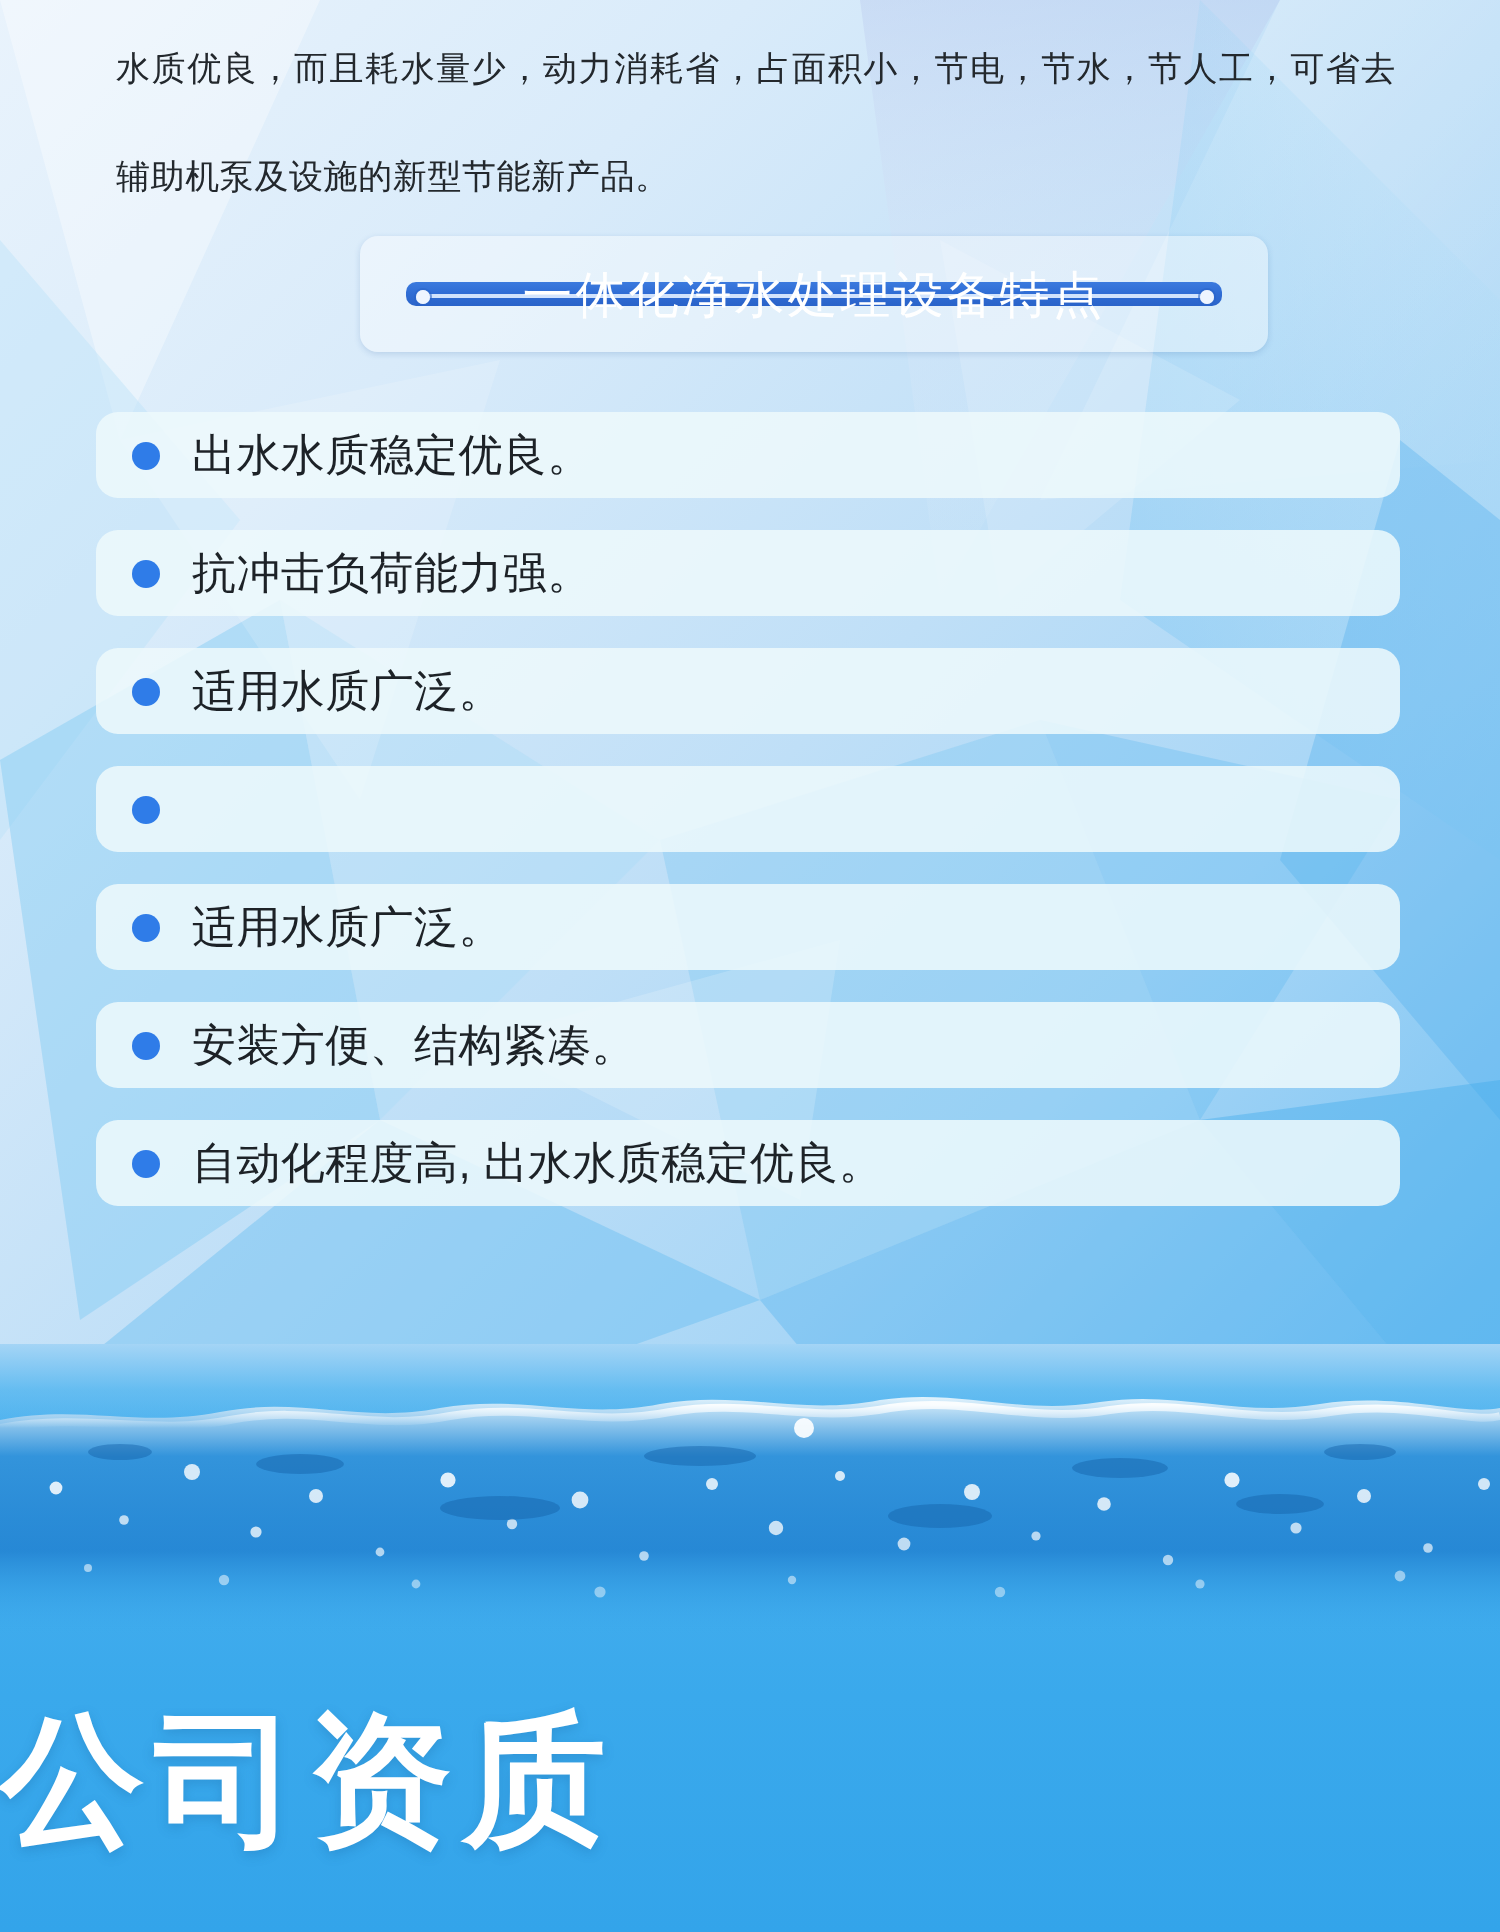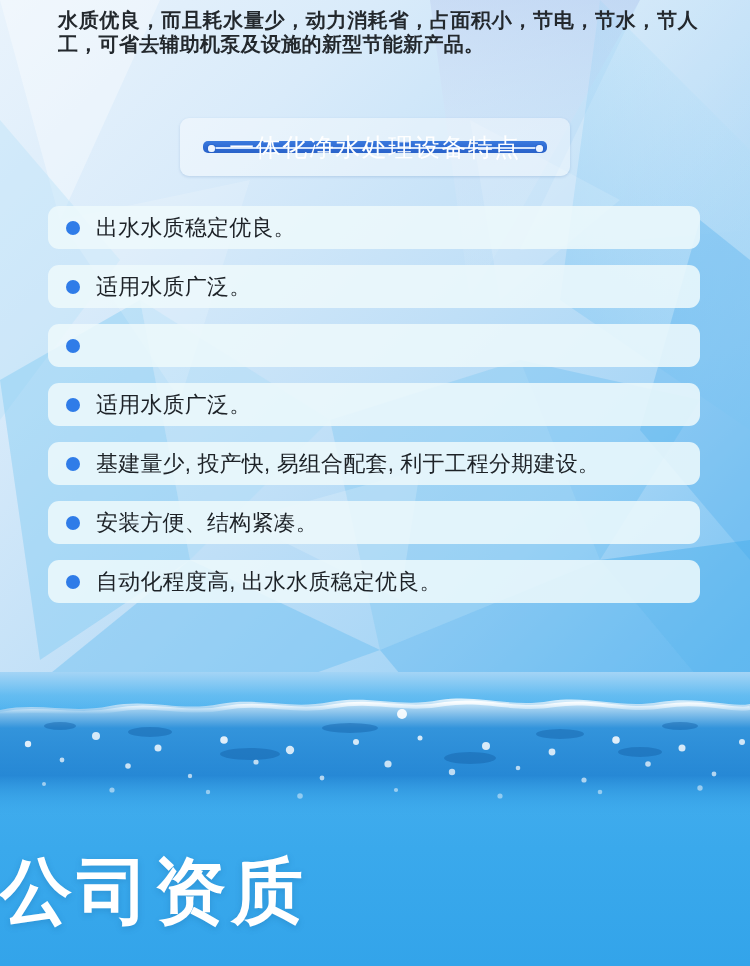--- a/index.html
+++ b/index.html
@@ -26,34 +26,33 @@
     width: 750px;
     height: 966px;
   }
 
   
   .intro {
     position: absolute;
     left: 58px;
     top: 8px;
     width: 640px;
-    font-size: 20px;
-    line-height: 24px;
+    font-size: 17px;
+    line-height: 54px;
     color: #23282d;
     letter-spacing: 0.3px;
     text-align: justify;
-    font-weight: bold;
   }
 
   
   .banner-wrap {
     position: absolute;
     left: 180px;
     top: 118px;
-    width: 390px;
+    width: 454px;
     height: 58px;
     border-radius: 9px;
     background: rgba(255,255,255,0.42);
     padding: 23px;
     box-shadow: 0 1px 3px rgba(40,90,160,0.18);
   }
   .banner-box {
     position: relative;
     width: 100%;
     height: 100%;
@@ -228,39 +227,39 @@
     </div>
   </div>
 
   <div class="feature-list">
 
     <div class="feature-item">
       <span class="bullet"></span>
       <span class="feature-text">出水水质稳定优良。</span>
     </div>
 
+    <div class="feature-item">
+      <span class="bullet"></span>
+      <span class="feature-text">抗冲击负荷能力强。</span>
+    </div>
 
     <div class="feature-item">
       <span class="bullet"></span>
       <span class="feature-text">适用水质广泛。</span>
     </div>
 
     <div class="feature-item">
       <span class="bullet"></span>
     </div>
 
     <div class="feature-item">
       <span class="bullet"></span>
       <span class="feature-text">适用水质广泛。</span>
     </div>
 
-    <div class="feature-item">
-      <span class="bullet"></span>
-      <span class="feature-text">基建量少, 投产快, 易组合配套, 利于工程分期建设。</span>
-    </div>
 
     <div class="feature-item">
       <span class="bullet"></span>
       <span class="feature-text">安装方便、结构紧凑。</span>
     </div>
 
     <div class="feature-item">
       <span class="bullet"></span>
       <span class="feature-text">自动化程度高, 出水水质稳定优良。</span>
     </div>

